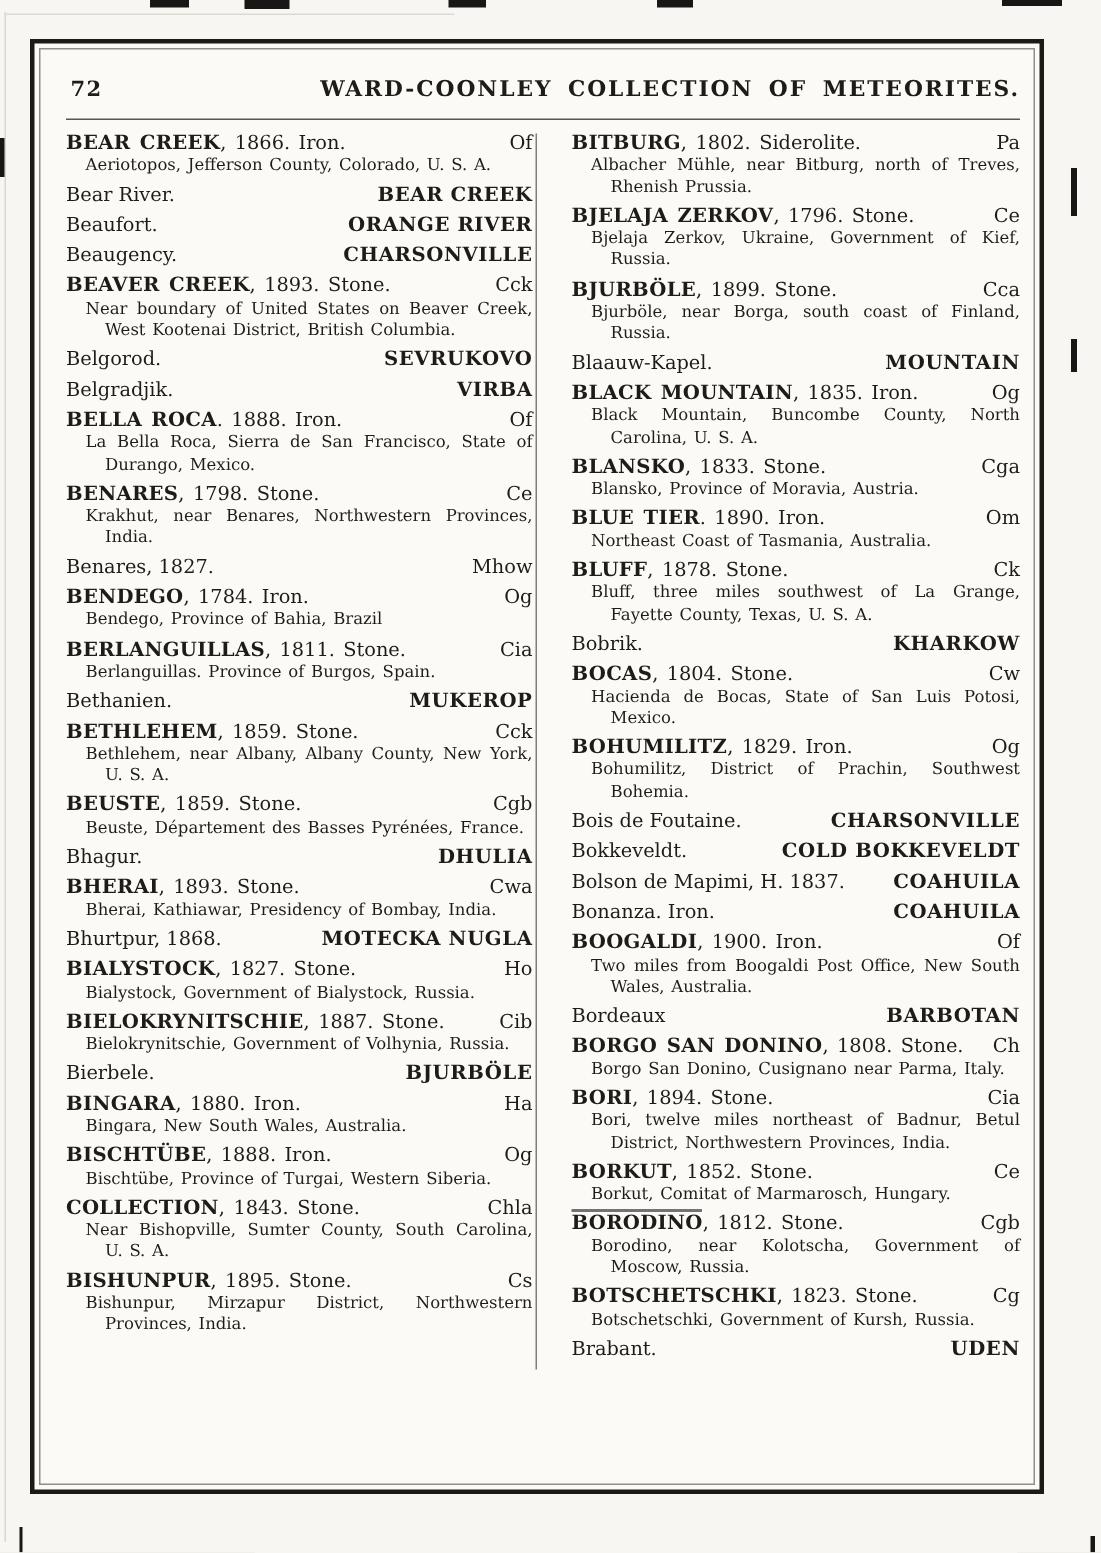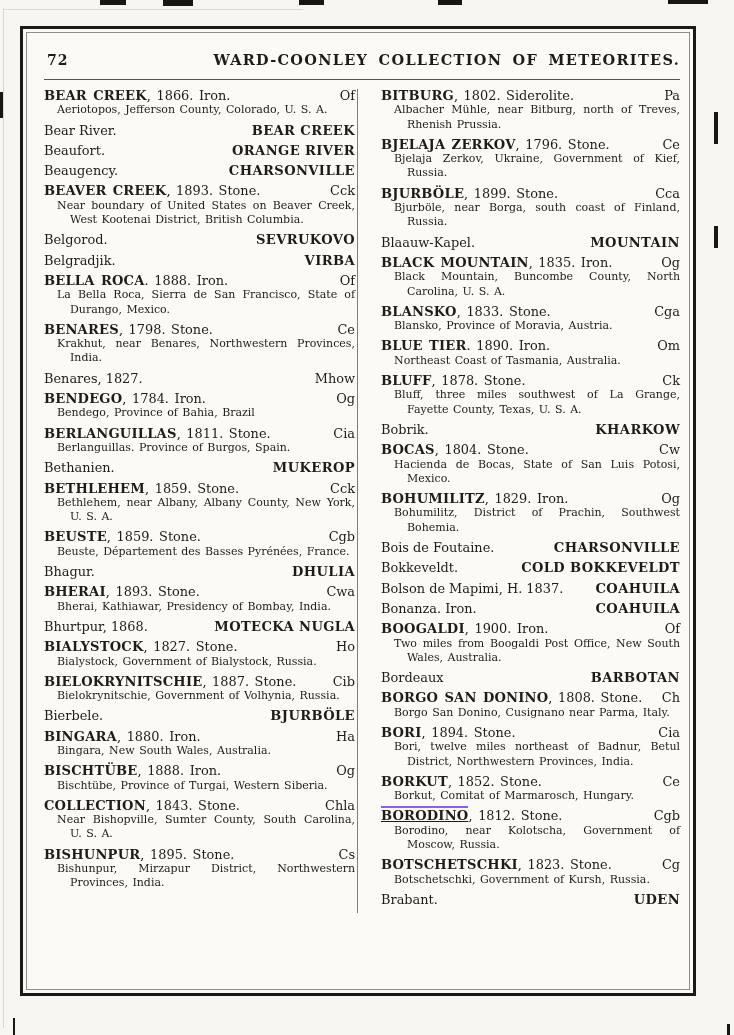--- a/index.html
+++ b/index.html
@@ -18,21 +18,21 @@
   .header-rule{border-top:1px solid #5a564f;margin-top:8px;}
   .columns{display:flex;align-items:stretch;margin-top:9px;}
   .col{box-sizing:border-box;}
   .col-left{width:311px;}
   .divider{width:1px;background:#817d74;margin:0 23px 0 2px;}
   .col-right{flex:1;}
   .entry{margin-bottom:6px;}
   .head{display:flex;justify-content:space-between;align-items:baseline;
         font-size:12.9px;line-height:14.3px;word-spacing:1.5px;}
   .nm{font-weight:bold;font-size:13.1px;letter-spacing:0.2px;}
-  .nm.overline{border-top:2px solid #8b5cf6;text-decoration:underline;}
+  .nm.overline{border-top:2px solid #737373;}
   .code{margin-left:8px;white-space:nowrap;}
   .desc{font-size:11px;line-height:14.3px;text-align:justify;
         padding-left:26px;text-indent:-13px;word-spacing:1px;}
   .xref{display:flex;justify-content:space-between;align-items:baseline;
         font-size:12.9px;line-height:14.3px;}
   .xtarget{font-weight:bold;font-size:13.1px;letter-spacing:0.4px;white-space:nowrap;margin-left:8px;}
   .xtarget.plain{font-weight:normal;font-size:12.9px;letter-spacing:0;}
   .artifact{position:absolute;background:#181715;}
 </style>
 </head>

